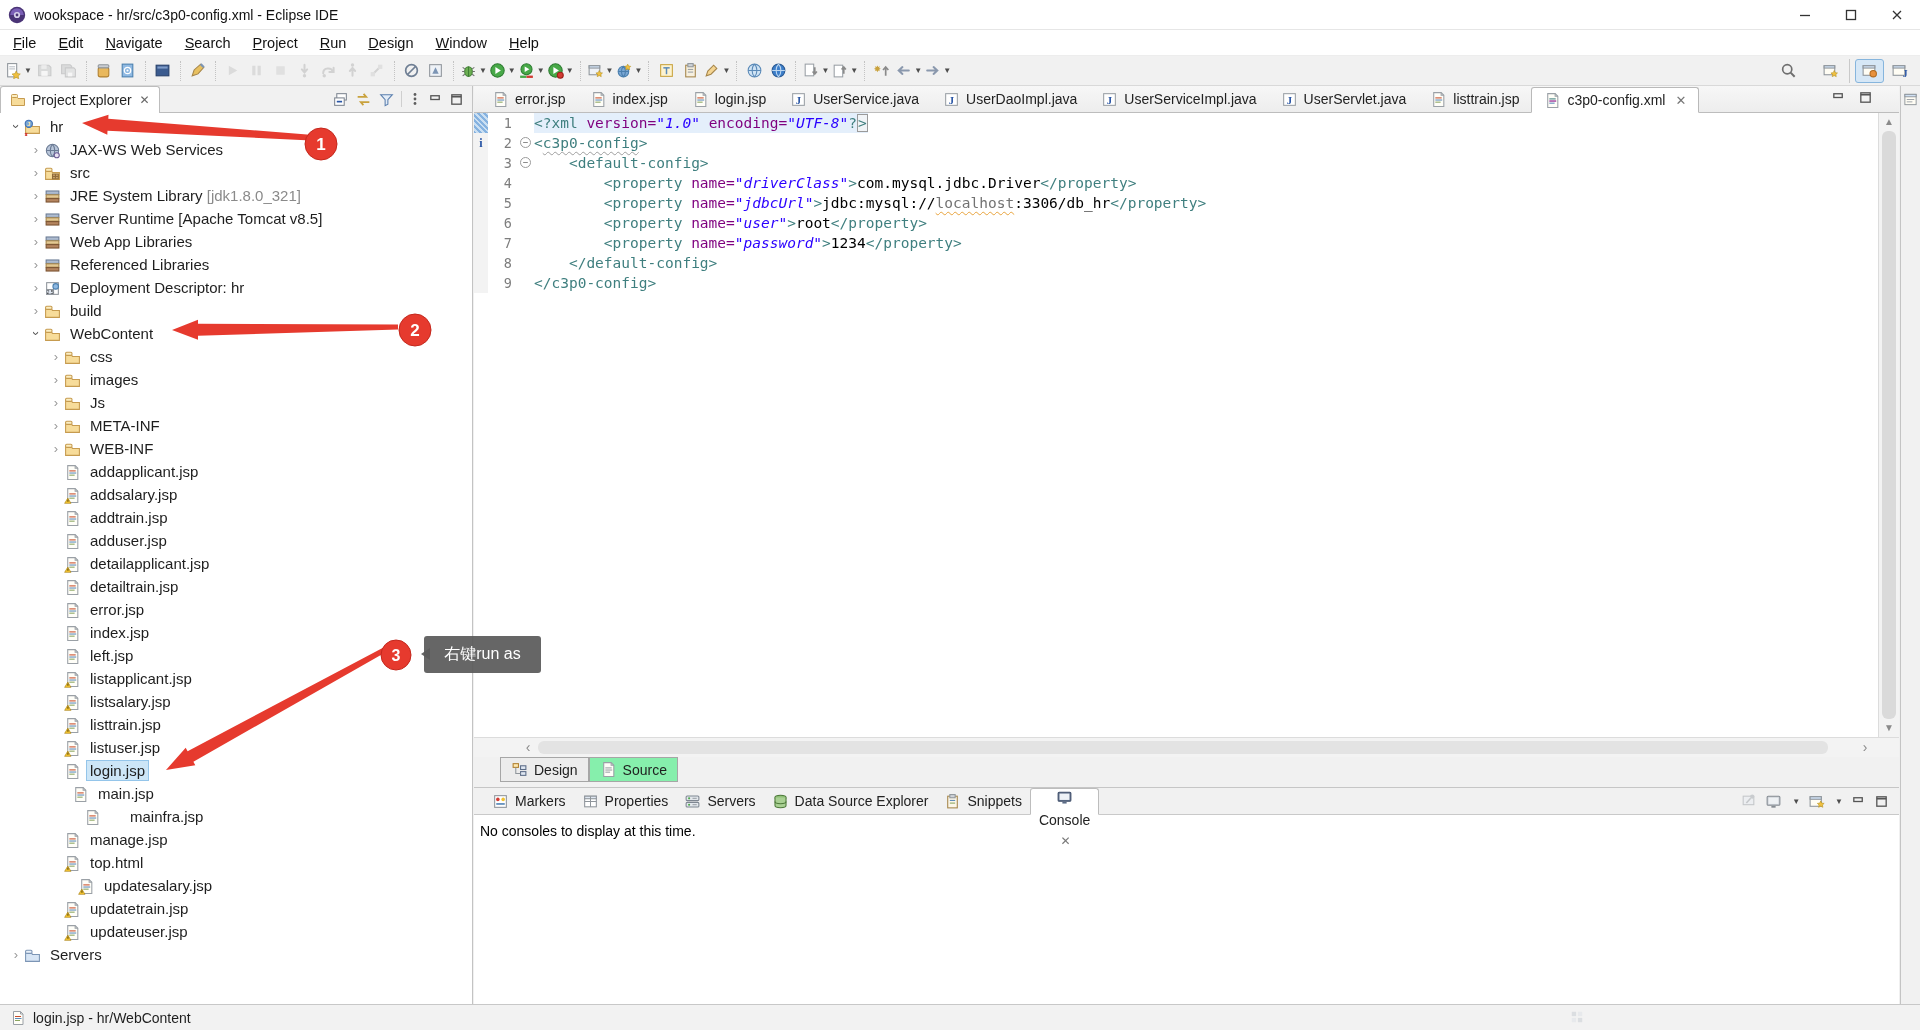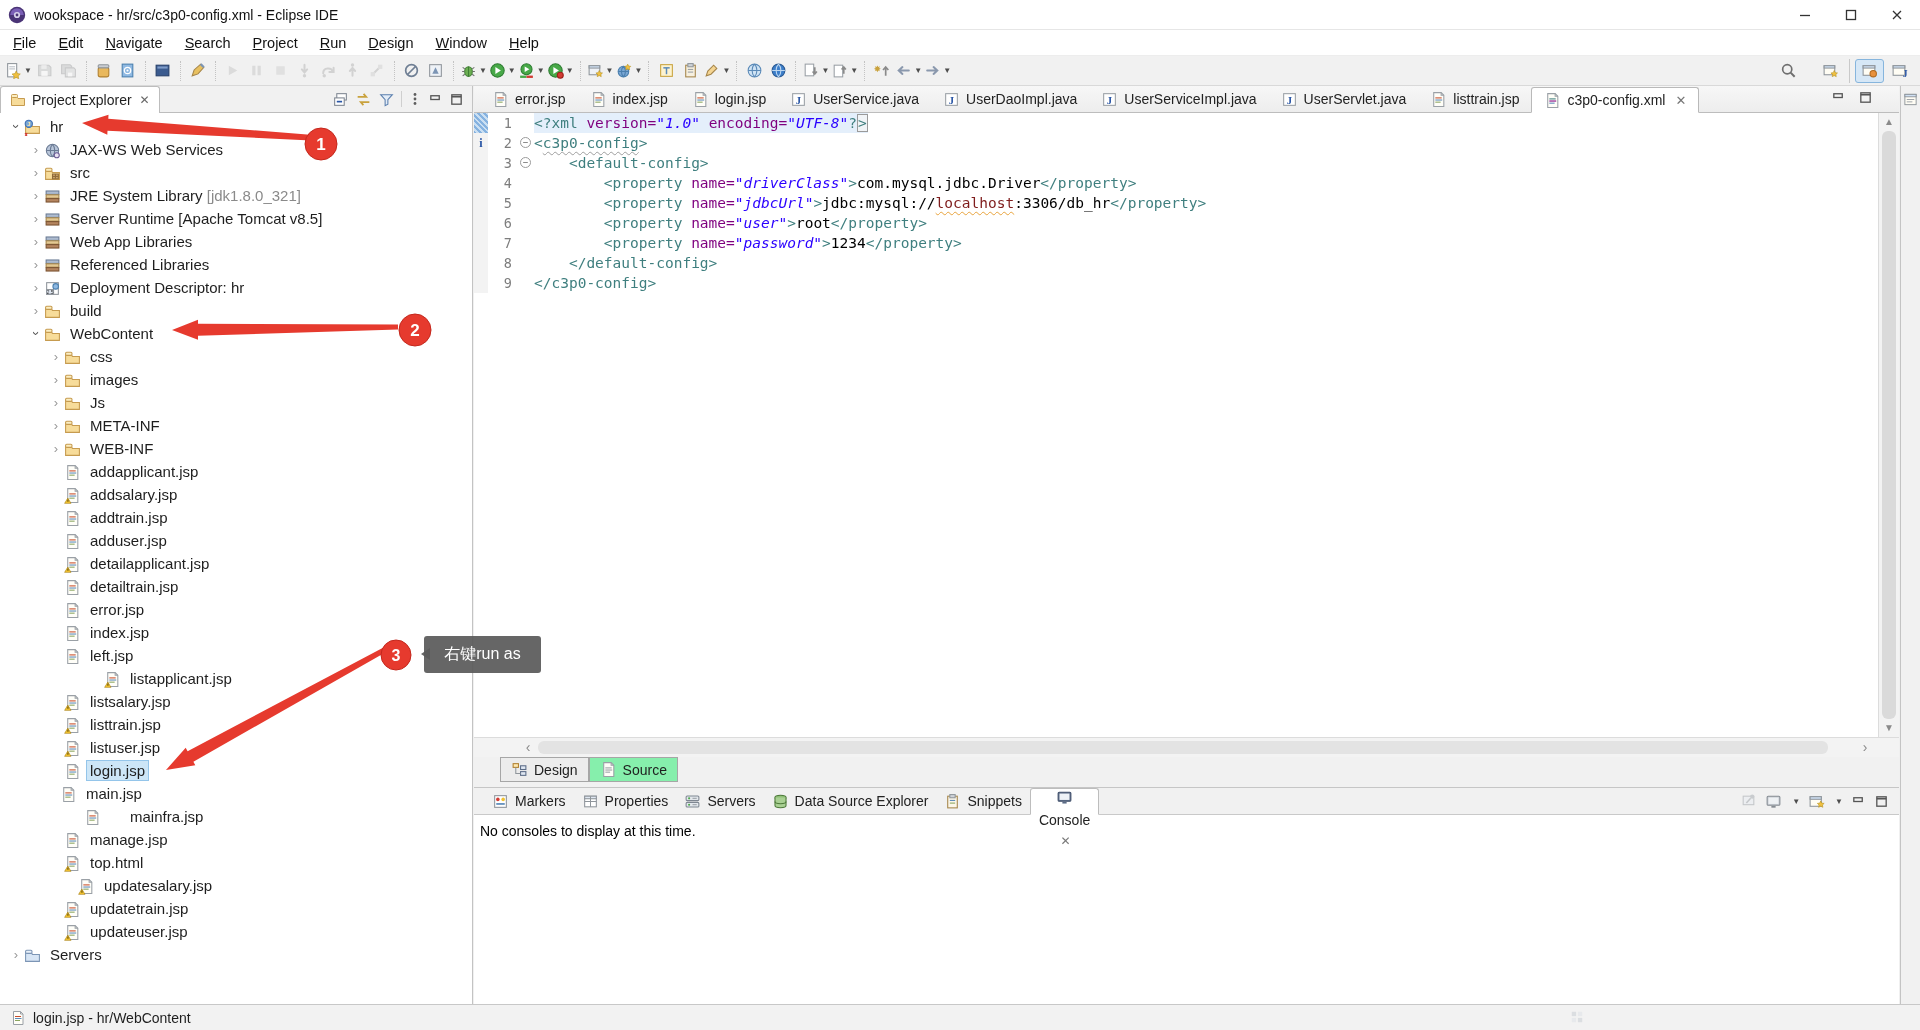--- a/index.html
+++ b/index.html
@@ -57,21 +57,21 @@
   .cl .num{width:30px;flex:none;text-align:right;color:#7d7d7d;padding-right:6px;font-size:13.5px;font-family:"DejaVu Sans Mono",monospace;}
   .cl .fold{width:16px;flex:none;position:relative;}
   .fold .fc{position:absolute;left:2px;top:4px;width:11px;height:11px;border:1px solid #9b9b9b;border-radius:50%;background:#fff;color:#666;font-size:9px;line-height:9px;text-align:center;}
   .cl .src{white-space:pre;}
   .cl .src.hl{background:#e4effb;}
   .tk-g{color:#3f7f7f;}
   .tk-a{color:#7f007f;}
   .tk-v{color:#2a00ff;font-style:italic;}
   .tk-t{color:#000;}
   .tk-gw{color:#3f7f7f;text-decoration:underline wavy #9e9e9e 1px;text-underline-offset:3px;}
-  .tk-tw{color:#7f1d1d;text-decoration:underline wavy #e8a33d 1px;text-underline-offset:3px;}
+  .tk-tw{color:#737373;text-decoration:underline wavy #e8a33d 1px;text-underline-offset:3px;}
   .tk-gb{color:#3f7f7f;border:1px solid #9a9a9a;background:#f1f4f7;}
   
   #vscroll{position:absolute;right:0;top:27px;width:21px;height:624px;background:#f3f3f3;border-left:1px solid #dcdcdc;}
   #vscroll .arr{position:absolute;left:0;width:20px;height:18px;color:#8a8a8a;font-size:10px;text-align:center;line-height:18px;}
   #vscroll .thumb{position:absolute;left:3px;top:18px;width:14px;height:588px;background:#dadada;border-radius:6px;}
   #hscroll{position:absolute;left:0;top:651px;width:1425px;height:20px;background:#f3f3f3;border-top:1px solid #dcdcdc;}
   #hscroll .arr{position:absolute;top:0;height:20px;width:16px;color:#8a8a8a;font-size:14px;text-align:center;line-height:18px;}
   #hscroll .thumb{position:absolute;left:64px;top:3px;width:1290px;height:13px;background:#e3e3e3;border-radius:6px;}
   
   #pagetabs{position:absolute;left:0;top:671px;width:1425px;height:30px;background:#f1f1f1;display:flex;align-items:flex-start;padding-left:26px;}
@@ -804,21 +804,21 @@
               <svg width="17" height="17" viewBox="0 0 16 16">
                 <path d="M3.5 1.5h7l2.5 2.5v10.5h-9.5z" fill="#fffef8" stroke="#9aa0a6"></path>
                 <path d="M10.5 1.5v2.5h2.5" fill="none" stroke="#9aa0a6"></path>
                 <line x1="5" y1="6.5" x2="11" y2="6.5" stroke="#c94d2a"></line>
                 <line x1="5" y1="8.5" x2="11.5" y2="8.5" stroke="#5b8ab8"></line>
                 <line x1="5" y1="10.5" x2="10" y2="10.5" stroke="#8aa55f"></line>
               </svg>
             </span>
             <span class="tlabel">left.jsp</span>
           </div>
-          <div class="trow" style="padding-left: 48px; margin-left: 40px;">
+          <div class="trow" style="padding-left: 48px;">
             <span class="chev"></span>
             <span class="ticon">
               <svg width="17" height="17" viewBox="0 0 16 16">
                 <path d="M3.5 1.5h7l2.5 2.5v10.5h-9.5z" fill="#fffef8" stroke="#9aa0a6"></path>
                 <path d="M10.5 1.5v2.5h2.5" fill="none" stroke="#9aa0a6"></path>
                 <line x1="5" y1="6.5" x2="11" y2="6.5" stroke="#c94d2a"></line>
                 <line x1="5" y1="8.5" x2="11.5" y2="8.5" stroke="#5b8ab8"></line>
                 <line x1="5" y1="10.5" x2="10" y2="10.5" stroke="#8aa55f"></line>
                 <path d="M0.6 15.4 L3.6 10.4 L6.6 15.4 Z" fill="#f4c430" stroke="#a8821a" stroke-width="0.6"></path>
                 <rect x="3.2" y="11.8" width="1" height="2.1" fill="#5a4708"></rect>
@@ -877,21 +877,21 @@
               <svg width="17" height="17" viewBox="0 0 16 16">
                 <path d="M3.5 1.5h7l2.5 2.5v10.5h-9.5z" fill="#fffef8" stroke="#9aa0a6"></path>
                 <path d="M10.5 1.5v2.5h2.5" fill="none" stroke="#9aa0a6"></path>
                 <line x1="5" y1="6.5" x2="11" y2="6.5" stroke="#c94d2a"></line>
                 <line x1="5" y1="8.5" x2="11.5" y2="8.5" stroke="#5b8ab8"></line>
                 <line x1="5" y1="10.5" x2="10" y2="10.5" stroke="#8aa55f"></line>
               </svg>
             </span>
             <span class="tlabel">login.jsp</span>
           </div>
-          <div class="trow" style="padding-left: 44px;">
+          <div class="trow" style="padding-left: 56px;">
             <span class="chev"></span>
             <span class="ticon">
               <svg width="17" height="17" viewBox="0 0 16 16">
                 <path d="M3.5 1.5h7l2.5 2.5v10.5h-9.5z" fill="#fffef8" stroke="#9aa0a6"></path>
                 <path d="M10.5 1.5v2.5h2.5" fill="none" stroke="#9aa0a6"></path>
                 <line x1="5" y1="6.5" x2="11" y2="6.5" stroke="#c94d2a"></line>
                 <line x1="5" y1="8.5" x2="11.5" y2="8.5" stroke="#5b8ab8"></line>
                 <line x1="5" y1="10.5" x2="10" y2="10.5" stroke="#8aa55f"></line>
               </svg>
             </span>

